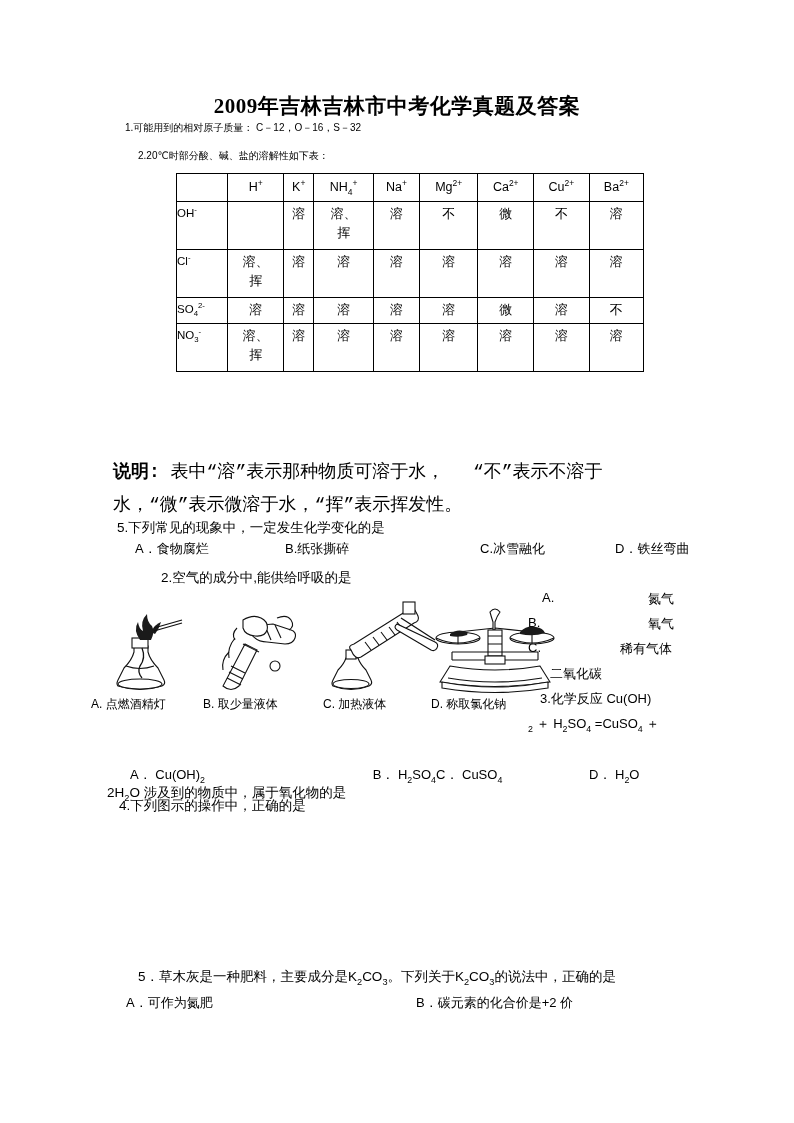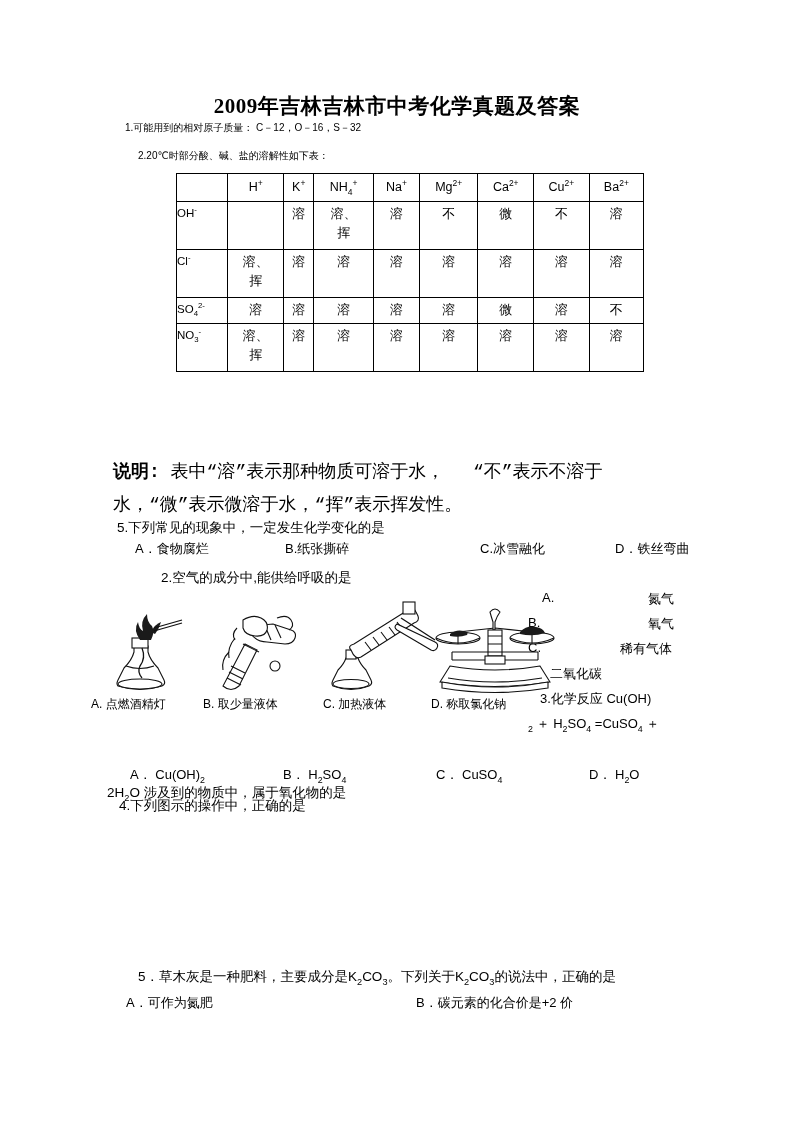--- a/index.html
+++ b/index.html
@@ -98,21 +98,21 @@
   .q1-opts { top:540px; left:135px; width:560px; }
   .q3-opts { top:766px; left:130px; width:560px; }
   .q5-opts { top:994px; left:126px; width:560px; }
   .opt-row span.o { display:inline-block; }
 
   .q1-opts .o1 { width:150px; }
   .q1-opts .o2 { width:165px; }
   .q1-opts .o3 { width:135px;margin-left:30px; }
 
   .q3-opts .o1 { width:153px; }
-  .q3-opts .o2 { width:153px; }
+  .q3-opts .o2 { width:153px;text-align:right; }
   .q3-opts .o3 { width:153px; }
 
   .q5-opts .o1 { width:290px; }
 
   
   .right-col { position:absolute; left:528px; top:590px; width:180px;
     font-size:13px; font-family:"Liberation Sans","DejaVu Sans",sans-serif; }
   .rc-line { position:relative; height:25px; white-space:nowrap; }
   .rc-line .lab { position:absolute; left:0; }
   .rc-line .txt { position:absolute; }

